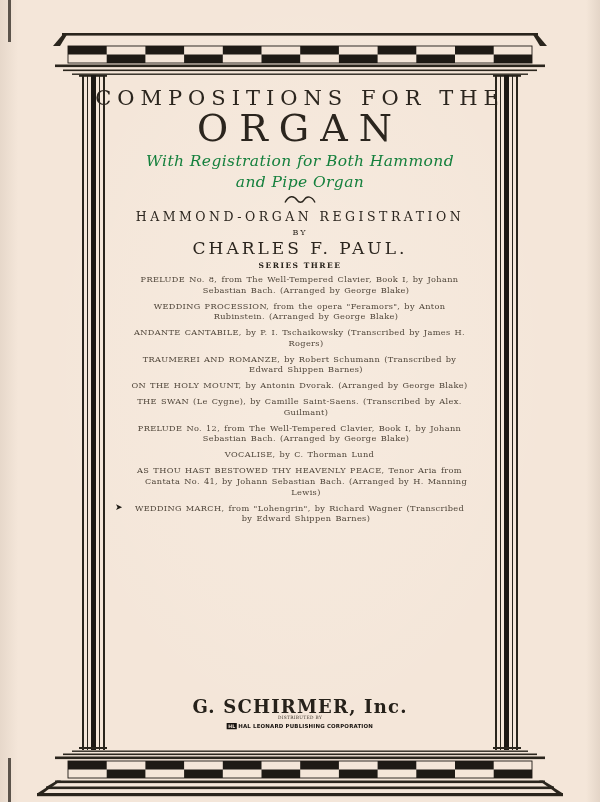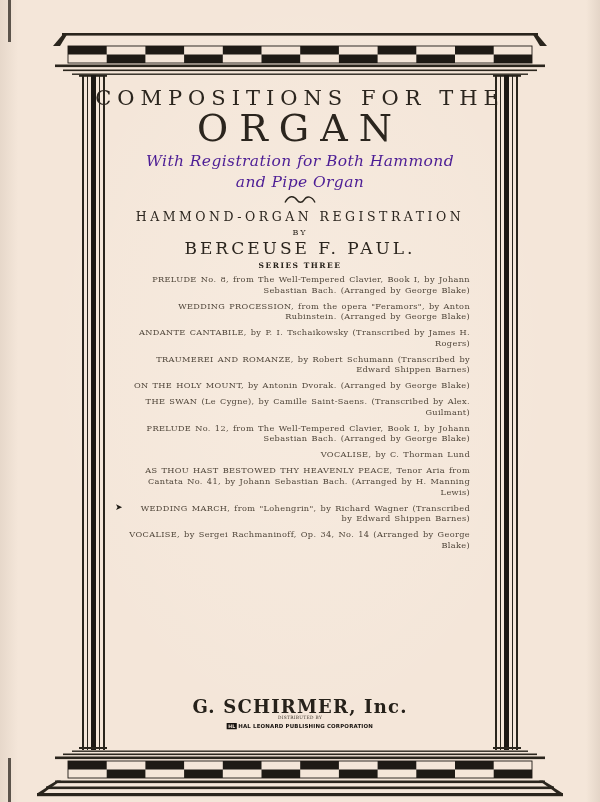--- a/index.html
+++ b/index.html
@@ -13,32 +13,32 @@
     background:radial-gradient(ellipse at 50% 45%, rgba(255,250,242,.25), rgba(0,0,0,0) 60%),
                linear-gradient(90deg, rgba(110,90,70,.10), rgba(0,0,0,0) 18px),
                linear-gradient(-90deg, rgba(110,90,70,.12), rgba(0,0,0,0) 14px);
     pointer-events:none;
   }
   .edge-mark{position:absolute;background:#2a241d;opacity:.75;}
   .frame{position:absolute;left:0;top:0;}
   .txt{position:absolute;left:0;width:600px;text-align:center;color:#2b251e;}
   .title1{top:86px;font-size:21px;letter-spacing:6px;}
   .title2{top:106px;font-size:38px;letter-spacing:11px;}
-  .script{font-style:italic;font-size:15.5px;color:#4c1d95;letter-spacing:.4px;}
+  .script{font-style:italic;font-size:15.5px;color:#15803d;letter-spacing:.4px;}
   .sub1{top:152px;}
   .sub2{top:173px;}
   .fleuron{top:196px;height:10px;line-height:0;}
   .heading{top:209px;font-size:12.5px;letter-spacing:3.5px;}
   .by{top:228px;font-size:8px;letter-spacing:2px;}
   .author{top:238px;font-size:17px;letter-spacing:3px;}
   .series{top:261px;font-size:7.5px;font-weight:bold;letter-spacing:1.5px;color:#26211a;}
   .toc{
     position:absolute;left:129px;top:274px;width:341px;
     font-size:8.2px;line-height:10.6px;letter-spacing:.35px;word-spacing:1.1px;
-    color:#50463a;text-align:right;
+    color:#50463a;text-align:center;
   }
   .toc-item{margin-bottom:5.4px;padding-left:13px;text-indent:-13px;position:relative;}
   .toc-item .arrow{
     position:absolute;left:-14px;top:-1px;text-indent:0;
     font-size:9px;color:#1d1913;font-family:"DejaVu Sans",sans-serif;
   }
   .publisher{top:696px;font-size:18px;font-weight:bold;letter-spacing:1.2px;color:#26211a;}
   .dist{top:717px;line-height:4px;}
   .dist-by{font-size:7px;transform:scale(.62);transform-origin:center top;
            color:#3a332a;letter-spacing:.5px;display:block;}
@@ -114,37 +114,36 @@
 <div class="txt title2">ORGAN</div>
 <div class="txt script sub1">With Registration for Both Hammond</div>
 <div class="txt script sub2">and Pipe Organ</div>
 <div class="txt fleuron">
   <svg width="34" height="10" viewBox="0 0 34 10">
     <path d="M2,6.5 C6,-1 11,-0.5 14,4 C16,7 19,7 21,4 C24,-1 29,0.5 32,6.5" stroke="#2a251d" stroke-width="1.4" fill="none"></path>
   </svg>
 </div>
 <div class="txt heading">HAMMOND-ORGAN REGISTRATION</div>
 <div class="txt by">BY</div>
-<div class="txt author">BERCEUSE F. PAUL.</div>
+<div class="txt author">CHARLES F. PAUL.</div>
 <div class="txt series">SERIES THREE</div>
 
 <div class="toc">
   <div class="toc-item"><span>PRELUDE No. 8, from The Well-Tempered Clavier, Book I, by Johann Sebastian Bach. (Arranged by George Blake)</span></div>
   <div class="toc-item"><span>WEDDING PROCESSION, from the opera "Feramors", by Anton Rubinstein. (Arranged by George Blake)</span></div>
   <div class="toc-item"><span>ANDANTE CANTABILE, by P. I. Tschaikowsky (Transcribed by James H. Rogers)</span></div>
   <div class="toc-item"><span>TRAUMEREI AND ROMANZE, by Robert Schumann (Transcribed by Edward Shippen Barnes)</span></div>
   <div class="toc-item"><span>ON THE HOLY MOUNT, by Antonin Dvorak. (Arranged by George Blake)</span></div>
   <div class="toc-item"><span>THE SWAN (Le Cygne), by Camille Saint-Saens. (Transcribed by Alex. Guilmant)</span></div>
   <div class="toc-item"><span>PRELUDE No. 12, from The Well-Tempered Clavier, Book I, by Johann Sebastian Bach. (Arranged by George Blake)</span></div>
   <div class="toc-item"><span>VOCALISE, by C. Thorman Lund</span></div>
   <div class="toc-item"><span>AS THOU HAST BESTOWED THY HEAVENLY PEACE, Tenor Aria from Cantata No. 41, by Johann Sebastian Bach. (Arranged by H. Manning Lewis)</span></div>
   <div class="toc-item">
     <span class="arrow">➤</span><span>WEDDING MARCH, from "Lohengrin", by Richard Wagner (Transcribed by Edward Shippen Barnes)</span>
   </div>
-  <div class="toc-item"><span>VOCALISE, by Sergei Rachmaninoff, Op. 34, No. 14 (Arranged by George Blake)</span></div>
 </div>
 
 <div class="txt publisher">G. SCHIRMER, Inc.</div>
 <div class="txt dist">
   <span class="dist-by">DISTRIBUTED BY</span>
   <span class="dist-row">
     <span class="hl-box">HL</span>
     <span class="dist-name">HAL LEONARD PUBLISHING CORPORATION</span>
   </span>
 </div>

